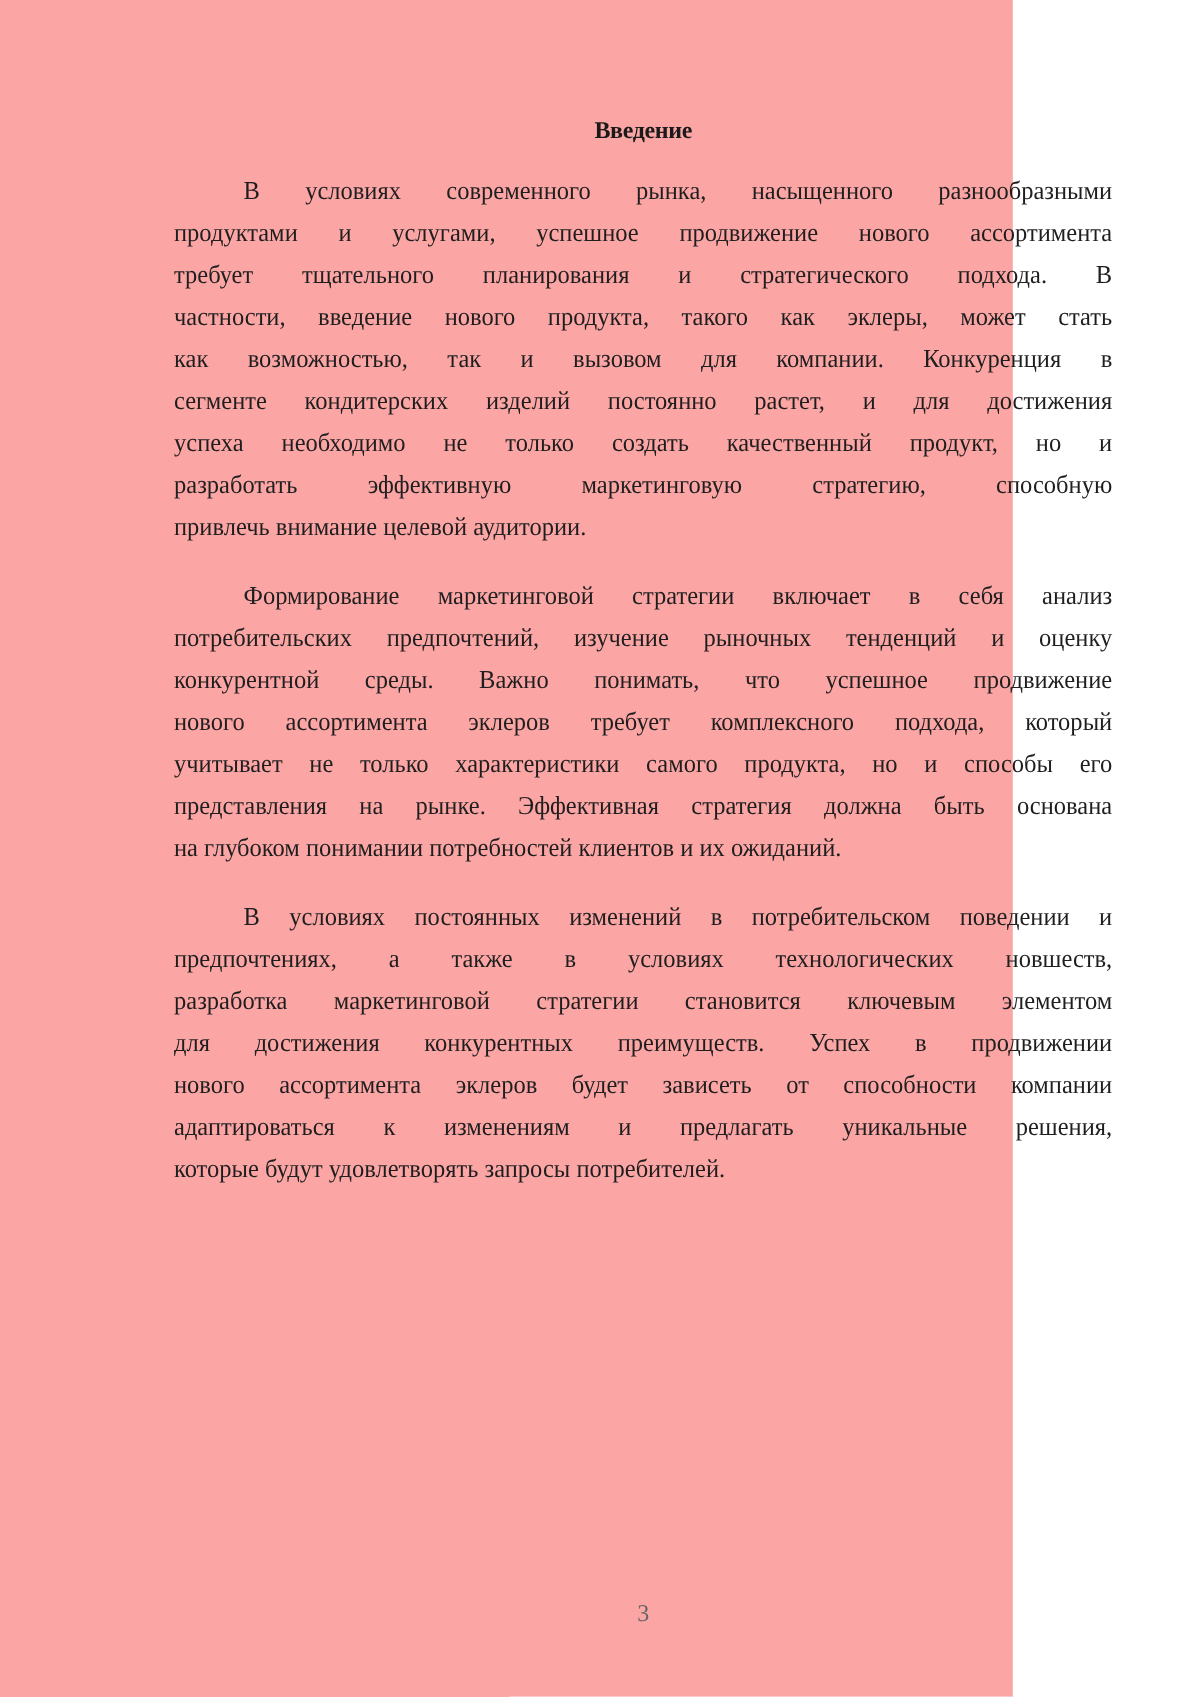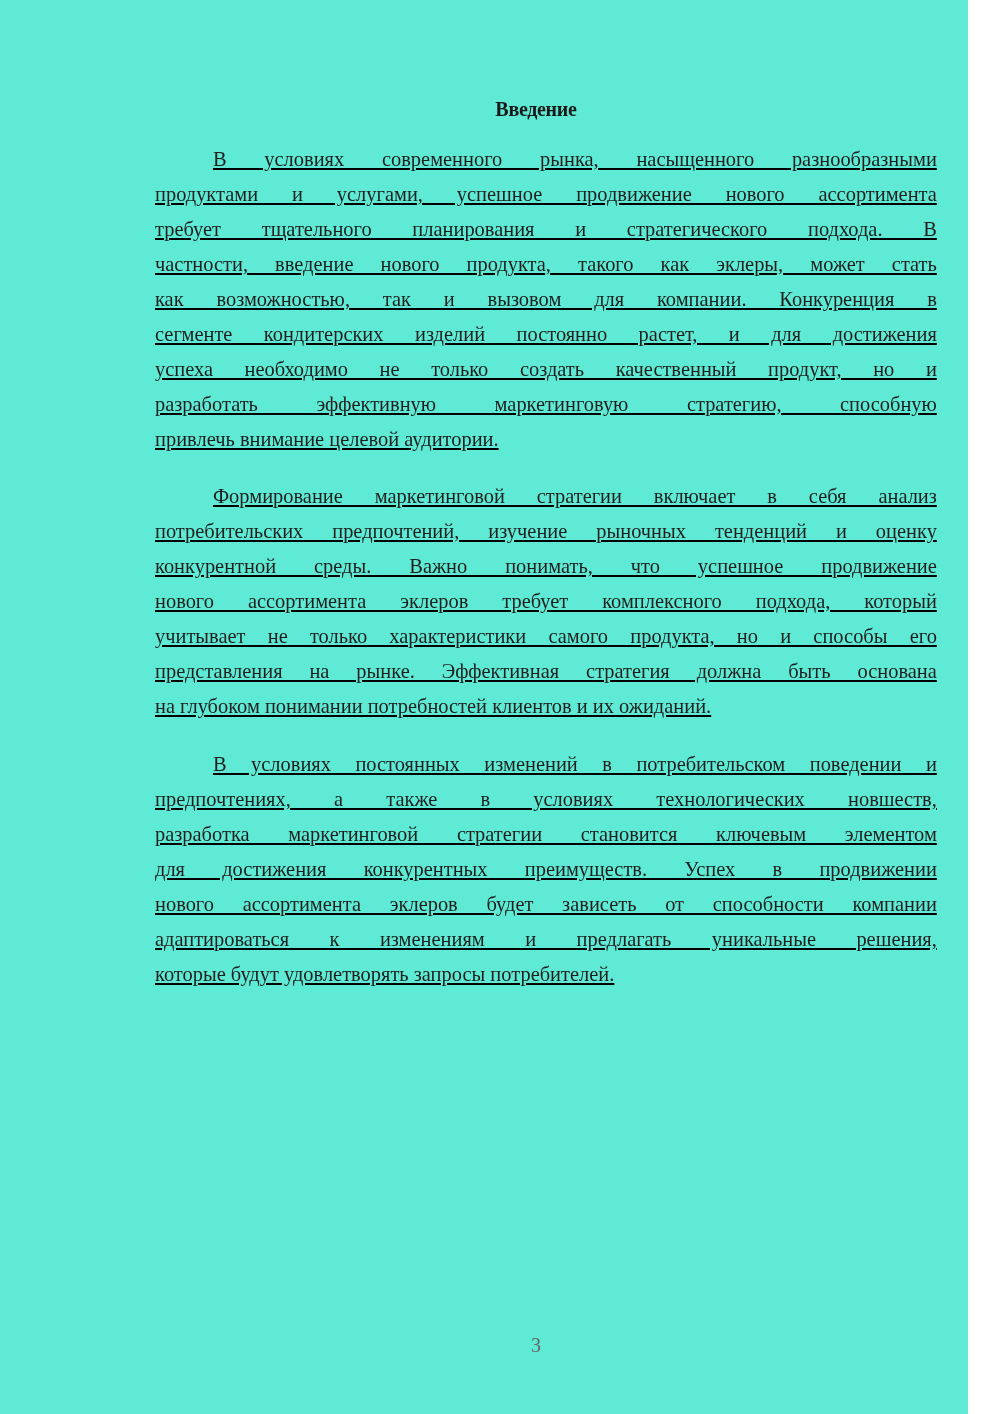--- a/index.html
+++ b/index.html
@@ -1,23 +1,23 @@
 <!DOCTYPE html>
 <html><head>
 <meta charset="utf-8">
 <style>
   html, body { margin: 0; padding: 0; background: #ffffff; }
   body { width: 1000px; height: 1414px; position: relative; overflow: hidden; }
-  .page { position: absolute; left: 0; top: 0; width: 968px; height: 1414px; background: #5eead4; }
+  .page { position: absolute; left: 0; top: 0; width: 844px; height: 1414px; background: #fca5a5; }
   .title {
     position: absolute; left: 0; top: 98px; width: 1072px; text-align: center;
     font-family: "Liberation Serif", "DejaVu Serif", serif; font-weight: bold;
     font-size: 20px; color: #1a1a1a; letter-spacing: -0.3px;
   }
-  .para { position: absolute; left: 155px; width: 782px; text-decoration: underline; }
+  .para { position: absolute; left: 145px; width: 782px; }
   .line {
     font-family: "Liberation Serif", "DejaVu Serif", serif;
     font-size: 21.5px; color: #1e1e1e; height: 35px; line-height: 35px;
     white-space: nowrap; text-align: justify; text-align-last: justify;
     transform: scaleX(0.95); transform-origin: left center; width: 823px;
   }
   .line.first { padding-left: 61px; width: 762px; }
   .line.last { text-align-last: left; }
   .pagenum {
     position: absolute; top: 1334px; left: 0; width: 1072px; text-align: center;

